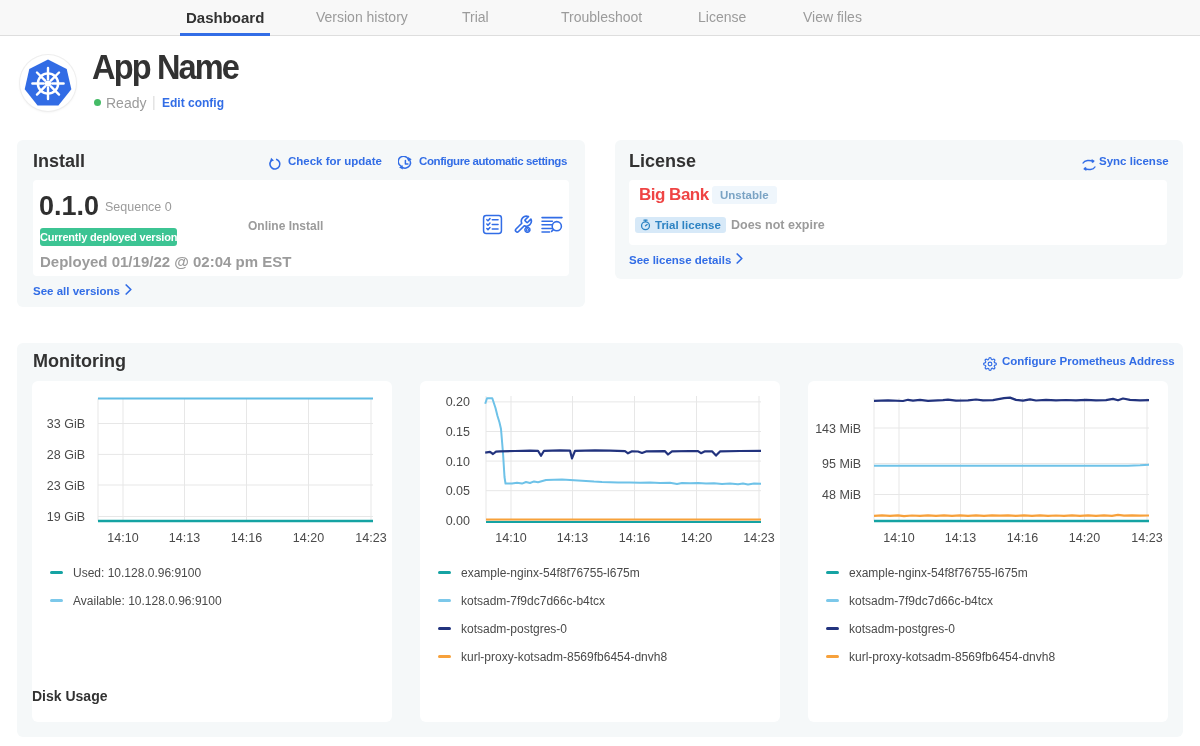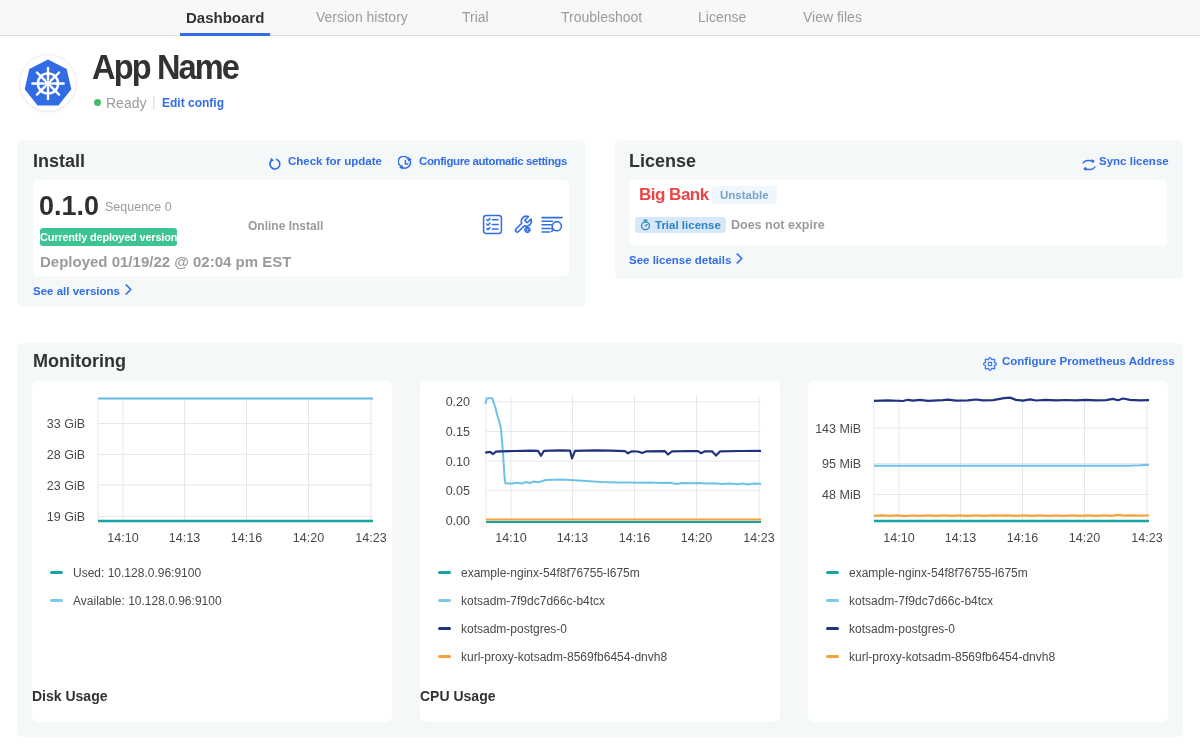--- a/index.html
+++ b/index.html
@@ -252,21 +252,20 @@
       <span class="ltxt">kotsadm-7f9dc7d66c-b4tcx</span>
     </div>
   <div class="legend" style="left:0; top:240px;">
       <span class="dash" style="background:#22337e;"></span>
       <span class="ltxt">kotsadm-postgres-0</span>
     </div>
   <div class="legend" style="left:0; top:268px;">
       <span class="dash" style="background:#f7a13b;"></span>
       <span class="ltxt">kurl-proxy-kotsadm-8569fb6454-dnvh8</span>
     </div>
-  <div class="ctitle">CPU Usage</div>
 </div>
 
 <div class="chartcard" style="left:808px;">
   <svg width="360" height="170" viewBox="0 0 360 170">
     <g stroke="#e7e7e7" stroke-width="1">
       <line x1="66" y1="17" x2="66" y2="140"></line>
       <line x1="91" y1="17" x2="91" y2="140"></line>
       <line x1="152.5" y1="17" x2="152.5" y2="140"></line>
       <line x1="214.5" y1="17" x2="214.5" y2="140"></line>
       <line x1="276.5" y1="17" x2="276.5" y2="140"></line>

